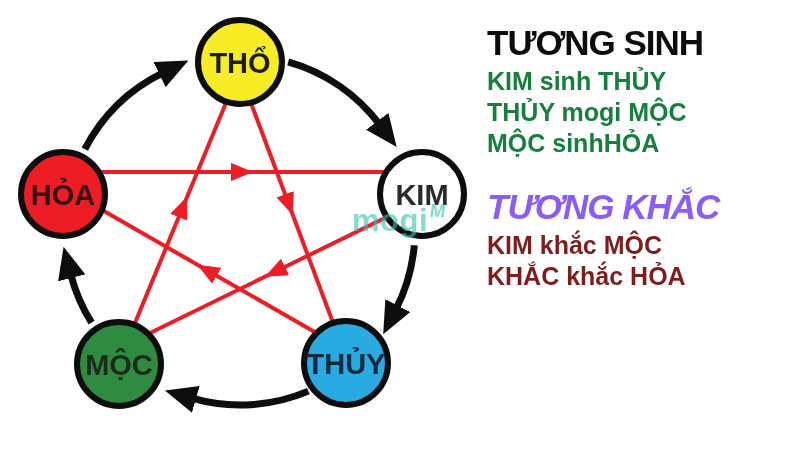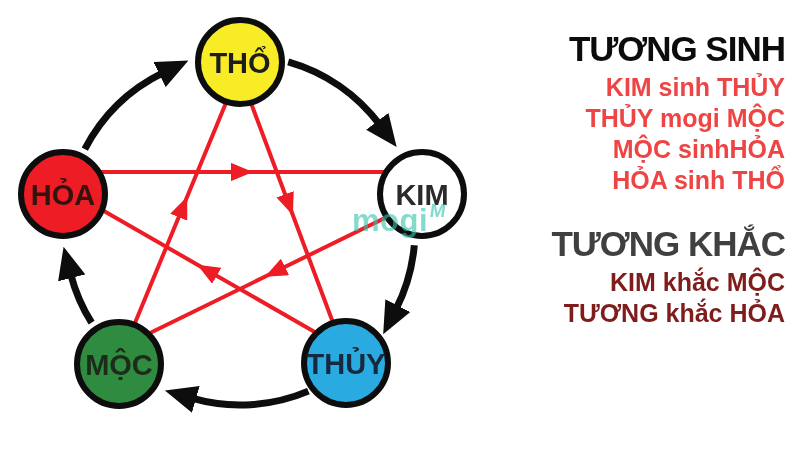--- a/index.html
+++ b/index.html
@@ -28,23 +28,23 @@
   }
   .wm-mark {
     font-size: 19px;
     vertical-align: 14px;
     margin-left: 2px;
     display: inline-block;
     transform: skewX(-8deg);
   }
   .panel {
     position: absolute;
-    left: 487px; top: 28px;
+    left: 487px; top: 22px;
     width: 298px;
-    text-align: right;
+    text-align: left;
   }
   .panel h2 {
     font-size: 35px;
     line-height: 42px;
     font-weight: bold;
     letter-spacing: -1px;
     white-space: nowrap;
   }
   .rules {
     margin-top: 2px;
@@ -113,30 +113,29 @@
   </svg>
 
   <div class="watermark" style="color: rgb(53, 194, 174);">
     <span>mogi</span><span class="wm-mark">M</span>
   </div>
 
   <div class="panel">
 
     <section>
       <h2 style="color: rgb(12, 12, 12);">TƯƠNG SINH</h2>
-      <div class="rules" style="color: #ef4444;">
+      <div class="rules" style="color: #15803d;">
         <div>KIM sinh THỦY</div>
         <div>THỦY mogi MỘC</div>
         <div>MỘC sinhHỎA</div>
-        <div>HỎA sinh THỔ</div>
       </div>
     </section>
 
     <section class="khac-section">
-      <h2 style="color: #404040;">TƯƠNG KHẮC</h2>
+      <h2 style="color: #8b5cf6; font-style: italic;">TƯƠNG KHẮC</h2>
       <div class="rules" style="color: #7f1d1d;">
         <div>KIM khắc MỘC</div>
-        <div>TƯƠNG khắc HỎA</div>
+        <div>KHẮC khắc HỎA</div>
       </div>
     </section>
 
   </div>
 </div>
 
 </body></html>

